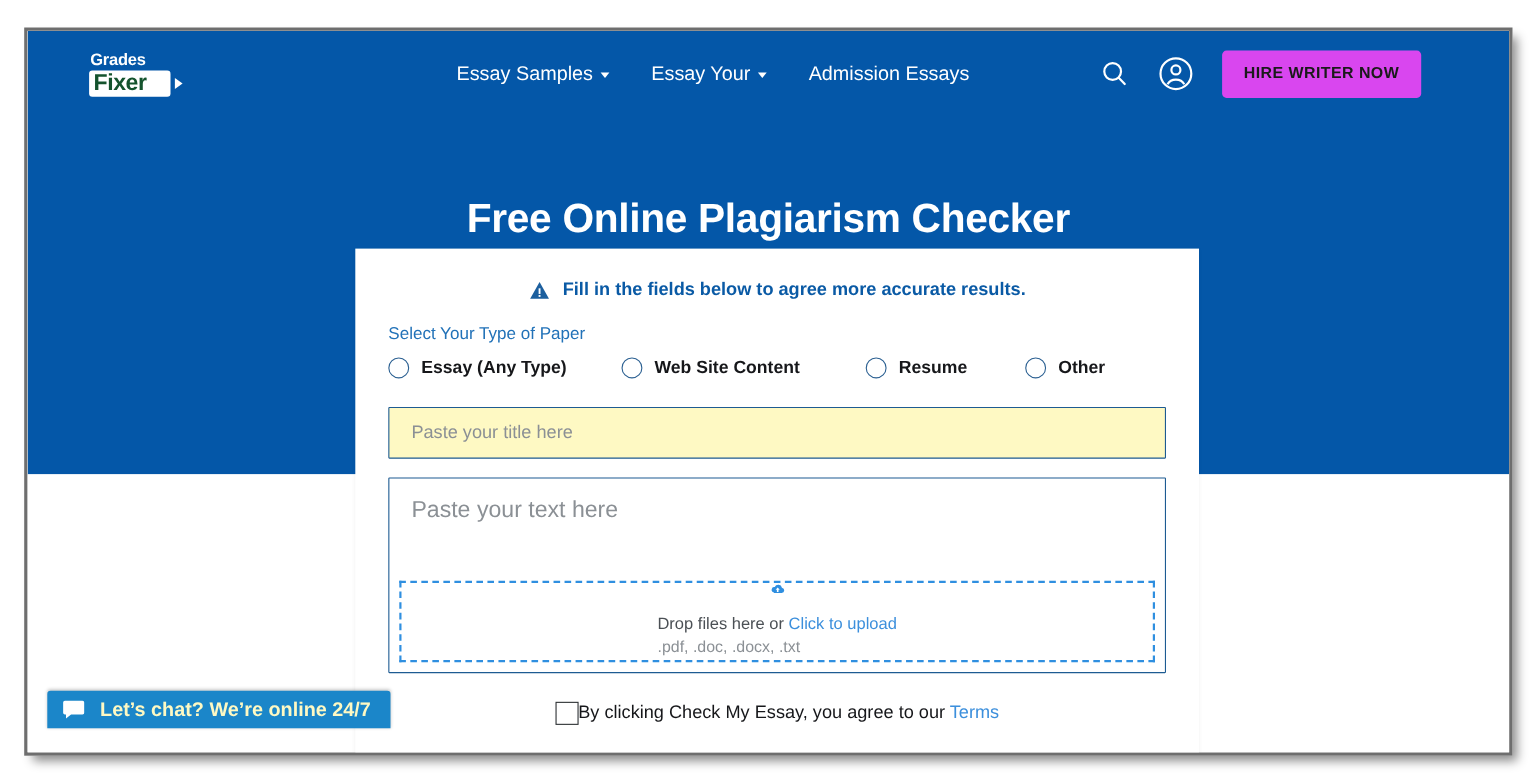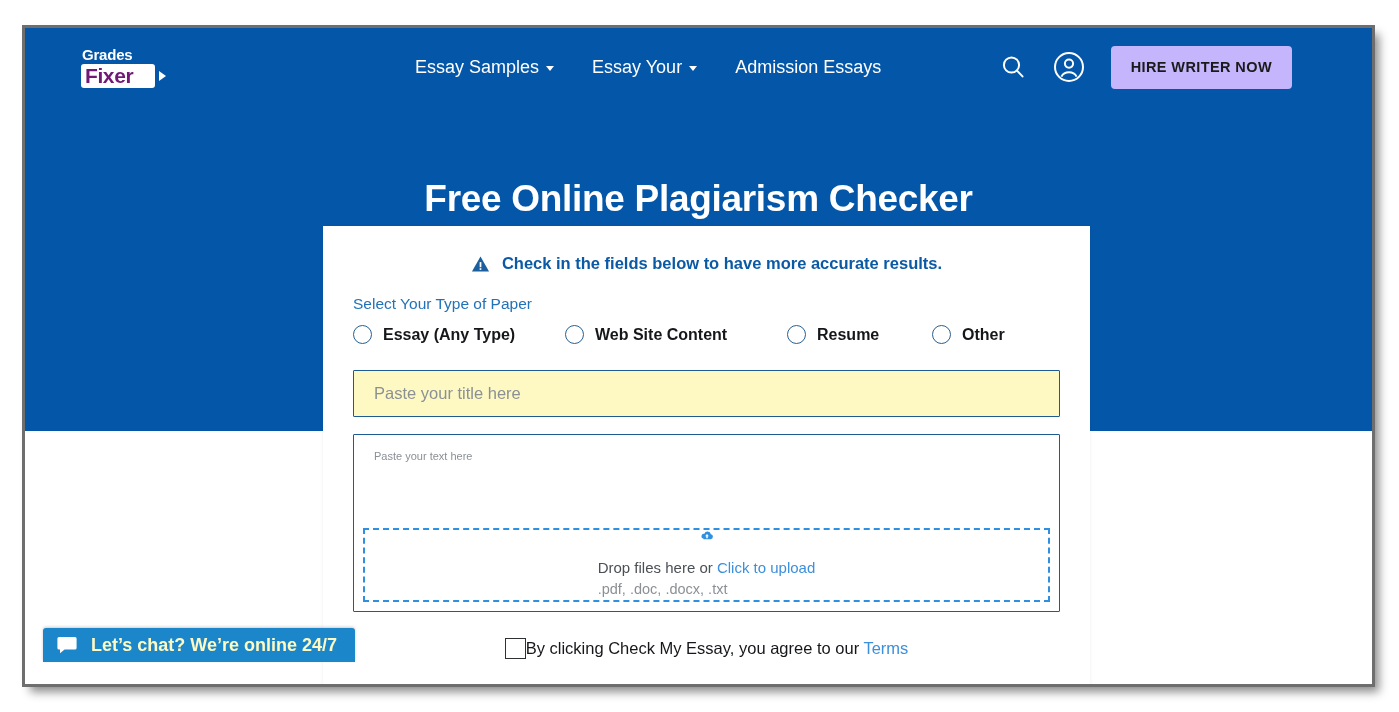--- a/index.html
+++ b/index.html
@@ -62,21 +62,21 @@
     margin-bottom: 2px;
     padding-left: 1px;
   }
   .logo-bottom-wrap {
     display: flex;
     align-items: center;
   }
   .logo-pill {
     display: inline-block;
     background: #ffffff;
-    color: #701a75;
+    color: #14532d;
     font-size: 21px;
     font-weight: bold;
     letter-spacing: -0.4px;
     padding: 1px 22px 2px 4px;
     border-radius: 3px;
     position: relative;
   }
   .logo-pill::after {
     content: "";
     position: absolute;
@@ -127,21 +127,21 @@
     width: 34px; height: 34px;
     display: flex;
     align-items: center;
     justify-content: center;
     cursor: pointer;
     background: none;
     border: none;
     padding: 0;
   }
   .cta-btn {
-    background: #c4b5fd;
+    background: #d946ef;
     color: #1a1a1a;
     font-size: 14.5px;
     font-weight: bold;
     letter-spacing: 0.4px;
     border: none;
     border-radius: 4px;
     padding: 13px 20px 14px;
     cursor: pointer;
     white-space: nowrap;
     font-family: "Liberation Sans", sans-serif;
@@ -229,21 +229,21 @@
     position: relative;
     width: 100%;
     height: 178px;
     border: 1.3px solid #1d5b92;
     background: #ffffff;
     border-radius: 1px;
     padding: 14px 20px 12px;
   }
   .textarea-placeholder {
     color: #8b9095;
-    font-size: 11px;
+    font-size: 21px;
     line-height: 1.4;
   }
   .dropzone {
     position: absolute;
     left: 9px; right: 9px; bottom: 9px;
     height: 74px;
     border: 2px dashed #2f8fe0;
     display: flex;
     align-items: center;
     justify-content: center;
@@ -356,21 +356,21 @@
       <h1 class="hero-title">Free Online Plagiarism Checker</h1>
 
       <div class="card">
 
         <div class="notice">
           <svg width="19" height="18" viewBox="0 0 20 18">
             <path d="M10 1 L19 17 L1 17 Z" fill="#1c5f9e"></path>
             <rect x="9.1" y="7" width="1.8" height="5.4" fill="#ffffff"></rect>
             <rect x="9.1" y="13.4" width="1.8" height="1.8" fill="#ffffff"></rect>
           </svg>
-          <span>Check in the fields below to have more accurate results.</span>
+          <span>Fill in the fields below to agree more accurate results.</span>
         </div>
 
         <div class="field-label">Select Your Type of Paper</div>
 
         <div class="radio-row">
           <label class="radio-opt">
             <span class="radio-dot"></span>
             <span class="radio-label">Essay (Any Type)</span>
           </label>
           <label class="radio-opt">

